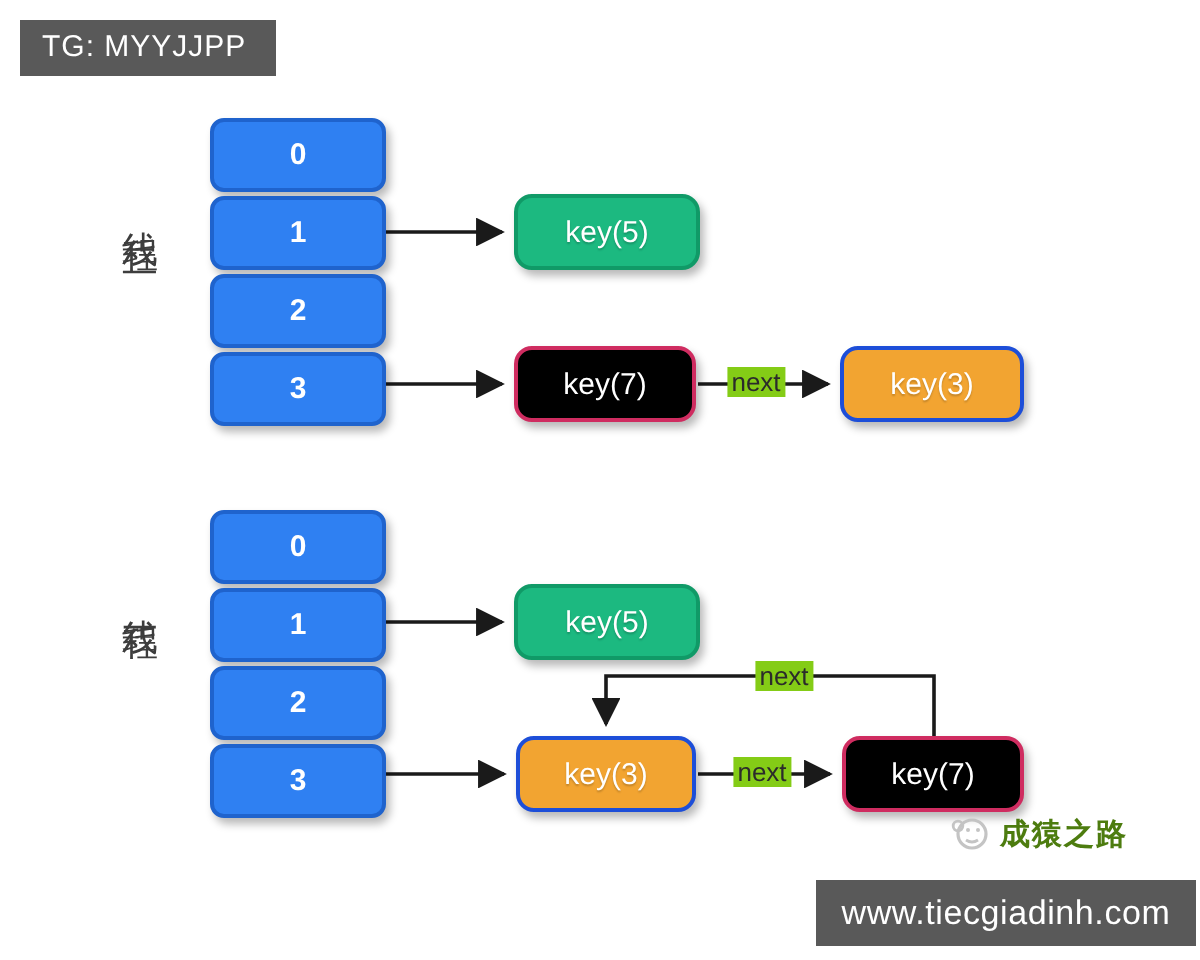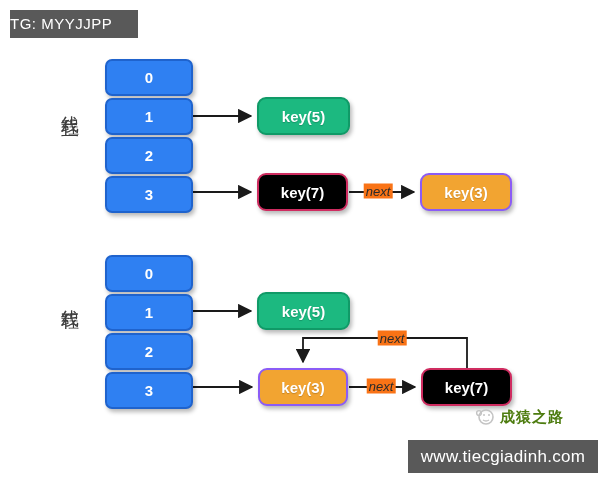--- a/index.html
+++ b/index.html
@@ -4,21 +4,21 @@
 <style>
   html,body{margin:0;padding:0;background:#fff;}
   .canvas{
     position:relative;width:600px;height:480px;background:#ffffff;
     font-family:"Liberation Sans","DejaVu Sans",sans-serif;overflow:hidden;
   }
   
   .tag-box{
     position:absolute;left:10px;top:10px;width:128px;height:28px;
     background:#595959;color:#fff;font-size:15px;line-height:28px;
-    box-sizing:border-box;letter-spacing:.5px;
+    padding-left:11px;box-sizing:border-box;letter-spacing:.5px;
   }
   .site-box{
     position:absolute;left:408px;top:440px;width:190px;height:33px;
     background:#595959;color:#fff;font-size:17px;line-height:33px;
     text-align:center;letter-spacing:.3px;
   }
   
   .thread-label{
     position:absolute;writing-mode:vertical-rl;text-orientation:upright;
     font-size:18px;color:#3d3d3d;letter-spacing:5px;line-height:24px;
@@ -27,34 +27,33 @@
   .cell{
     position:absolute;left:105px;width:88px;height:37px;
     background:#2f80f2;border:2px solid #1f63cd;border-radius:7px;
     box-sizing:border-box;color:#fff;font-size:15px;font-weight:bold;
     display:flex;align-items:center;justify-content:center;
     box-shadow:2px 3px 4px rgba(0,0,0,.28);
   }
   
   .node{
     position:absolute;height:38px;border-radius:9px;box-sizing:border-box;
-    color:#fff;font-size:15px;font-weight:bold;
+    color:#fff;font-size:15px;font-weight:normal;
     display:flex;align-items:center;justify-content:center;
     box-shadow:2px 3px 4px rgba(0,0,0,.28);
     text-shadow:0 1px 1px rgba(0,0,0,.2);
   }
   .node.green {background:#1cb980;border:2px solid #109a67;}
   .node.pink  {background:#000000;border:2px solid #cf2c60;}
-  .node.orange{background:#f2a431;border:2px solid #8b5cf6;}
+  .node.orange{background:#f2a431;border:2px solid #1d4ed8;}
   
   .next-label{
     position:absolute;transform:translate(-50%,-50%);
-    background:#f97316;color:#2b2b2b;font-size:13px;padding:0 2px;
+    background:#84cc16;color:#2b2b2b;font-size:13px;padding:0 2px;
     line-height:15px;
-    font-style:italic;
   }
   .wires{position:absolute;left:0;top:0;width:600px;height:480px;}
   
   .brand{
     position:absolute;left:474px;top:407px;display:flex;align-items:center;
     color:#4d7c0f;font-size:15px;font-weight:bold;letter-spacing:1px;
   }
   .brand svg{margin-right:4px;}
 </style>
 </head>

